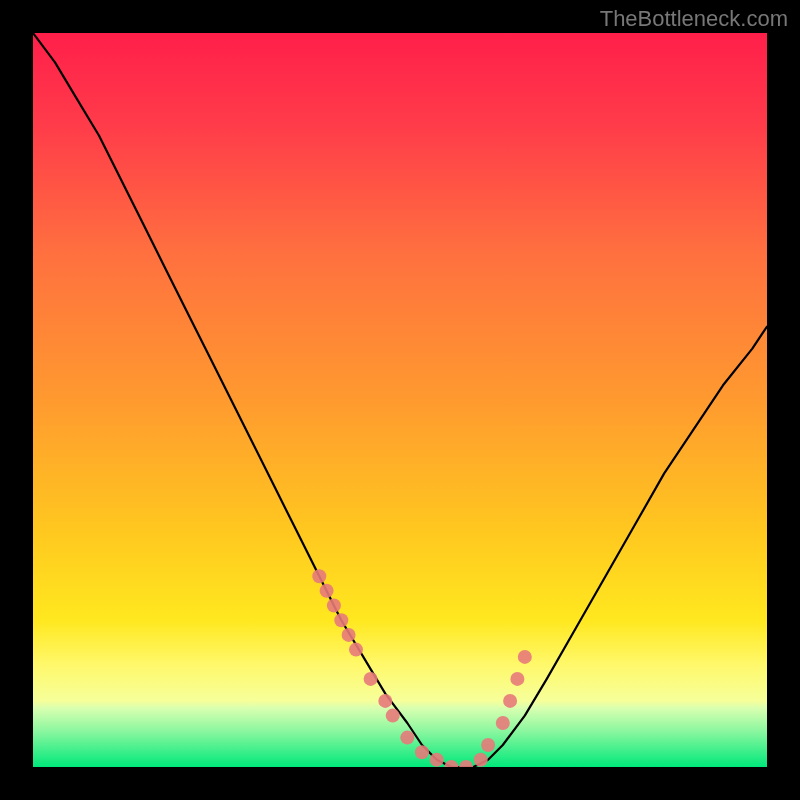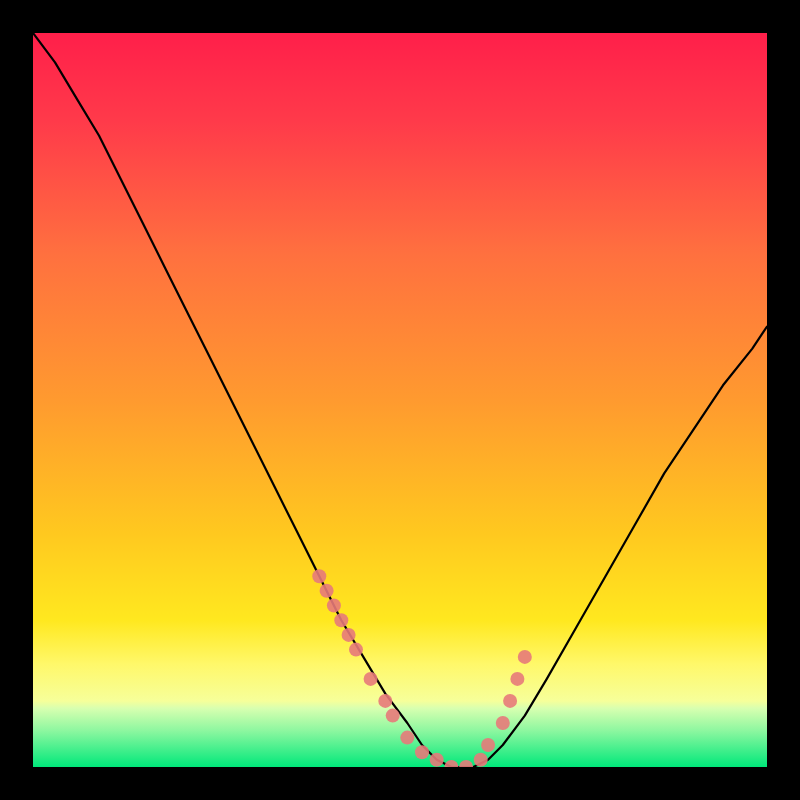--- a/index.html
+++ b/index.html
@@ -29,20 +29,21 @@
     top: 33px;
     width: 734px;
     height: 734px;
   }
   svg { display: block; }
 </style>
 </head>
 <body>
 
 <div class="frame">
+  <div class="watermark">TheBottleneck.com</div>
   <div class="plot">
     <svg id="chart-svg" width="734" height="734" viewBox="0 0 734 734">
         <defs>
           <linearGradient id="bg-grad" x1="0" y1="0" x2="0" y2="1">
             <stop offset="0%" stop-color="#ff1f4a"></stop>
             <stop offset="12%" stop-color="#ff3a4a"></stop>
             <stop offset="30%" stop-color="#ff703f"></stop>
             <stop offset="50%" stop-color="#ff9a2f"></stop>
             <stop offset="68%" stop-color="#ffc81f"></stop>
             <stop offset="80%" stop-color="#ffe81f"></stop>

